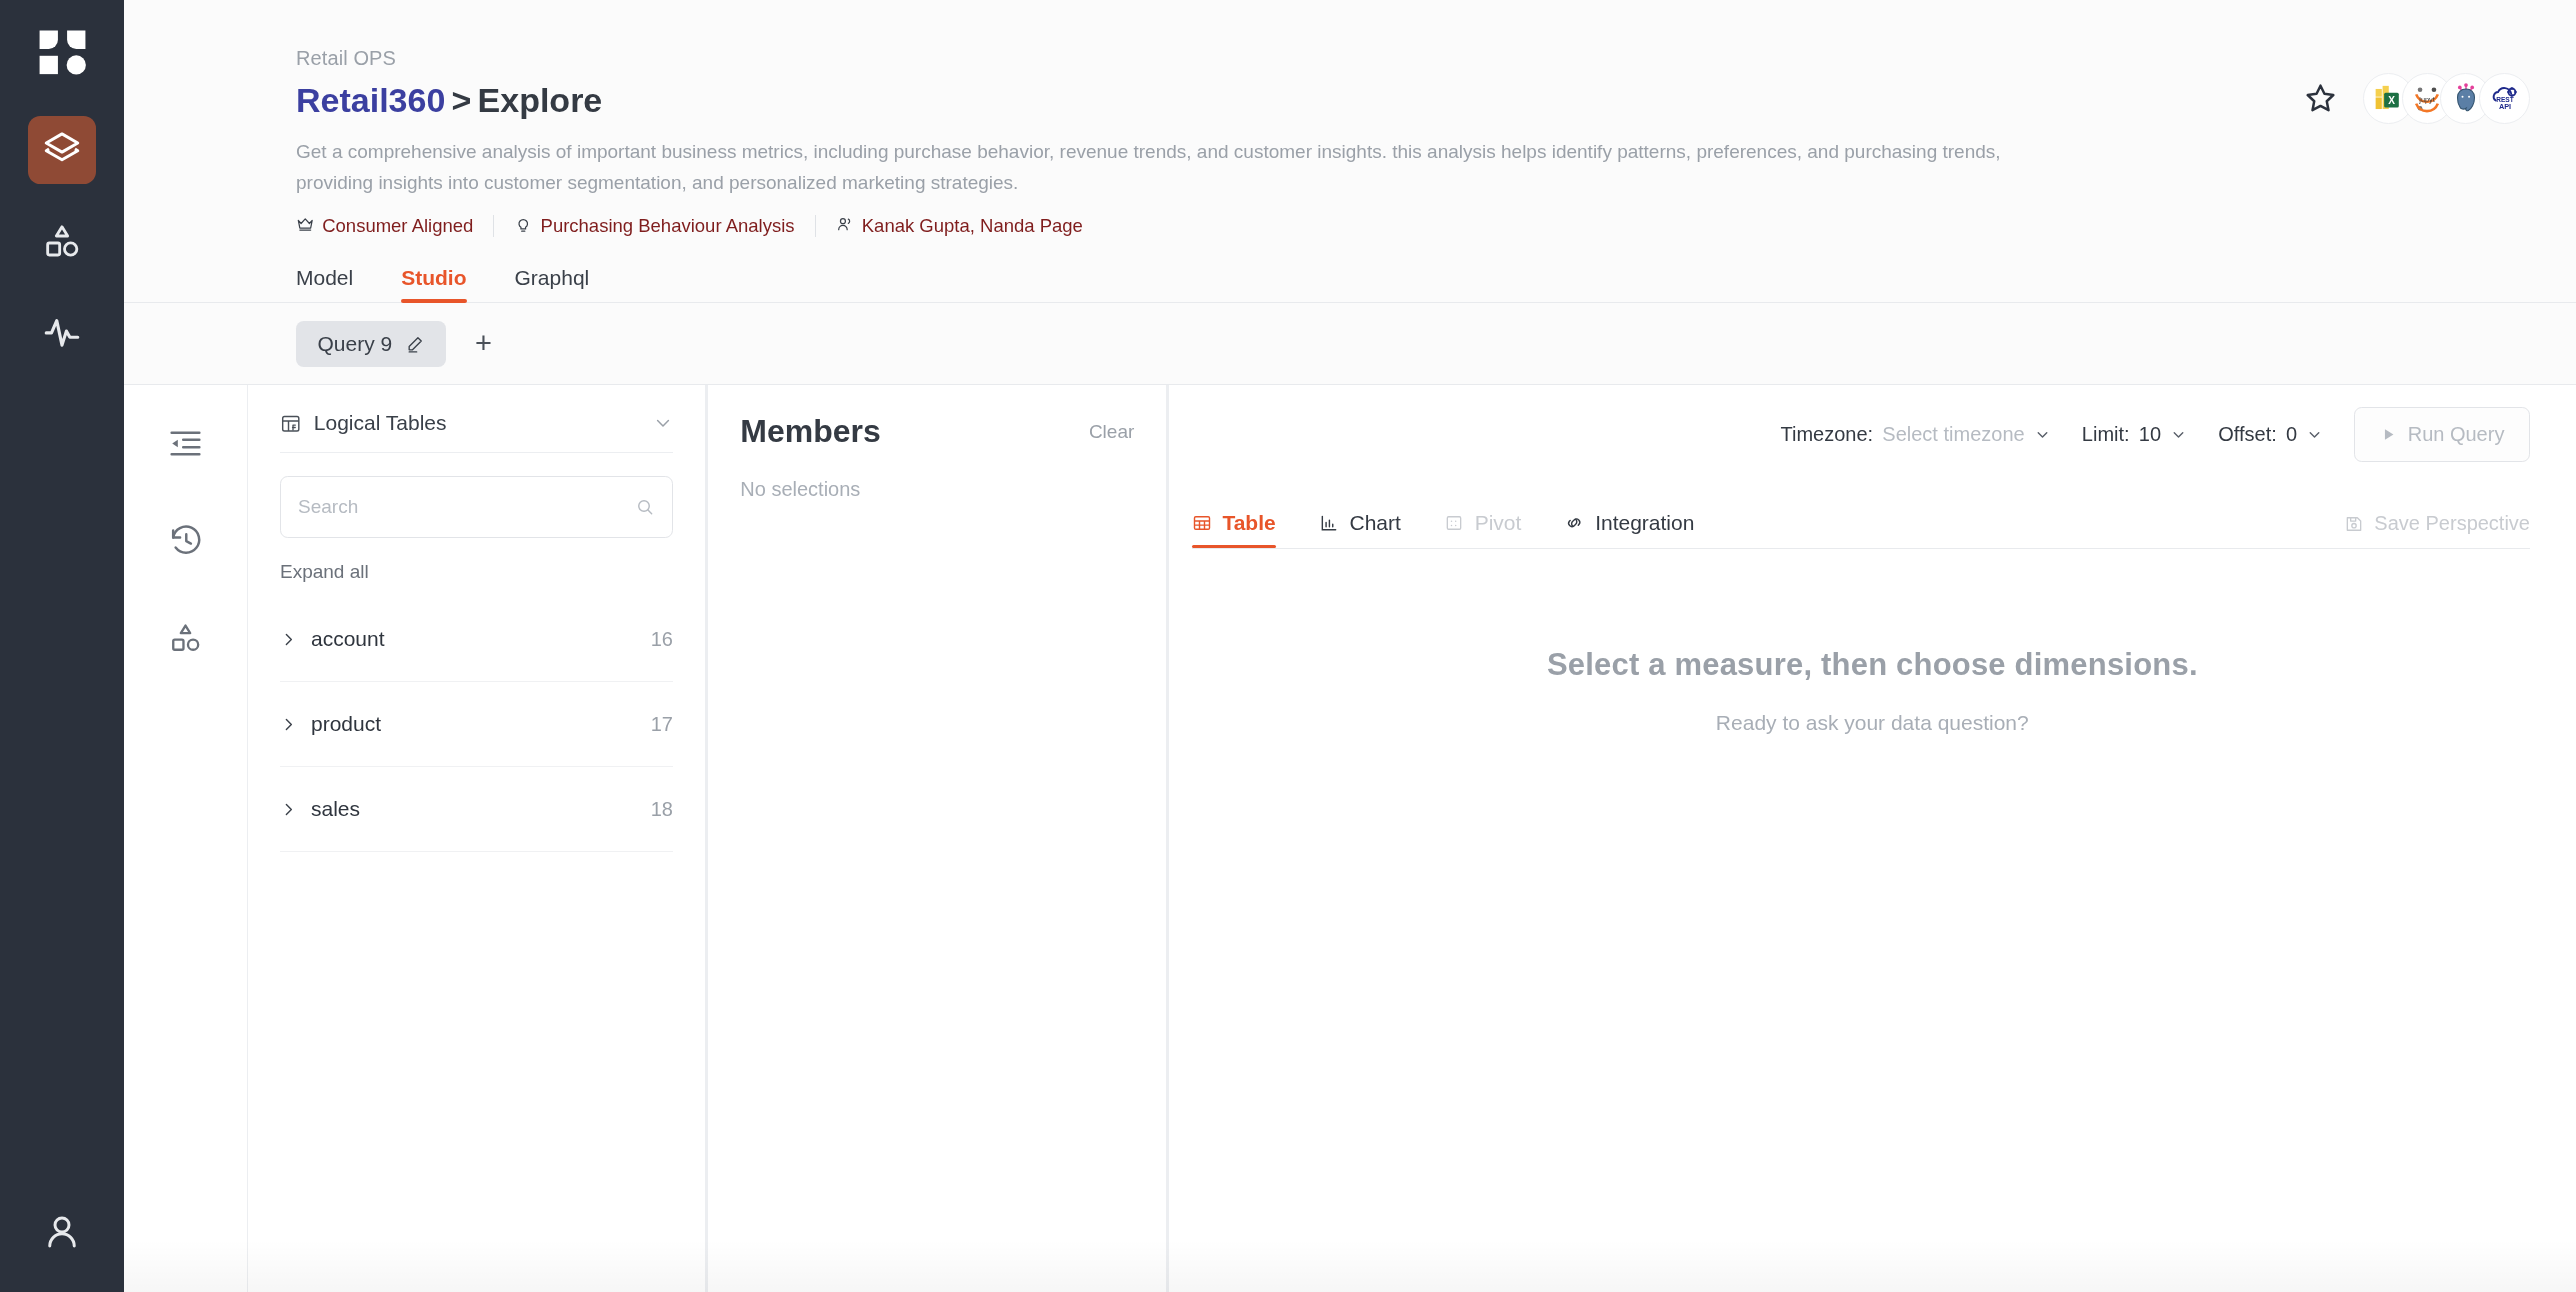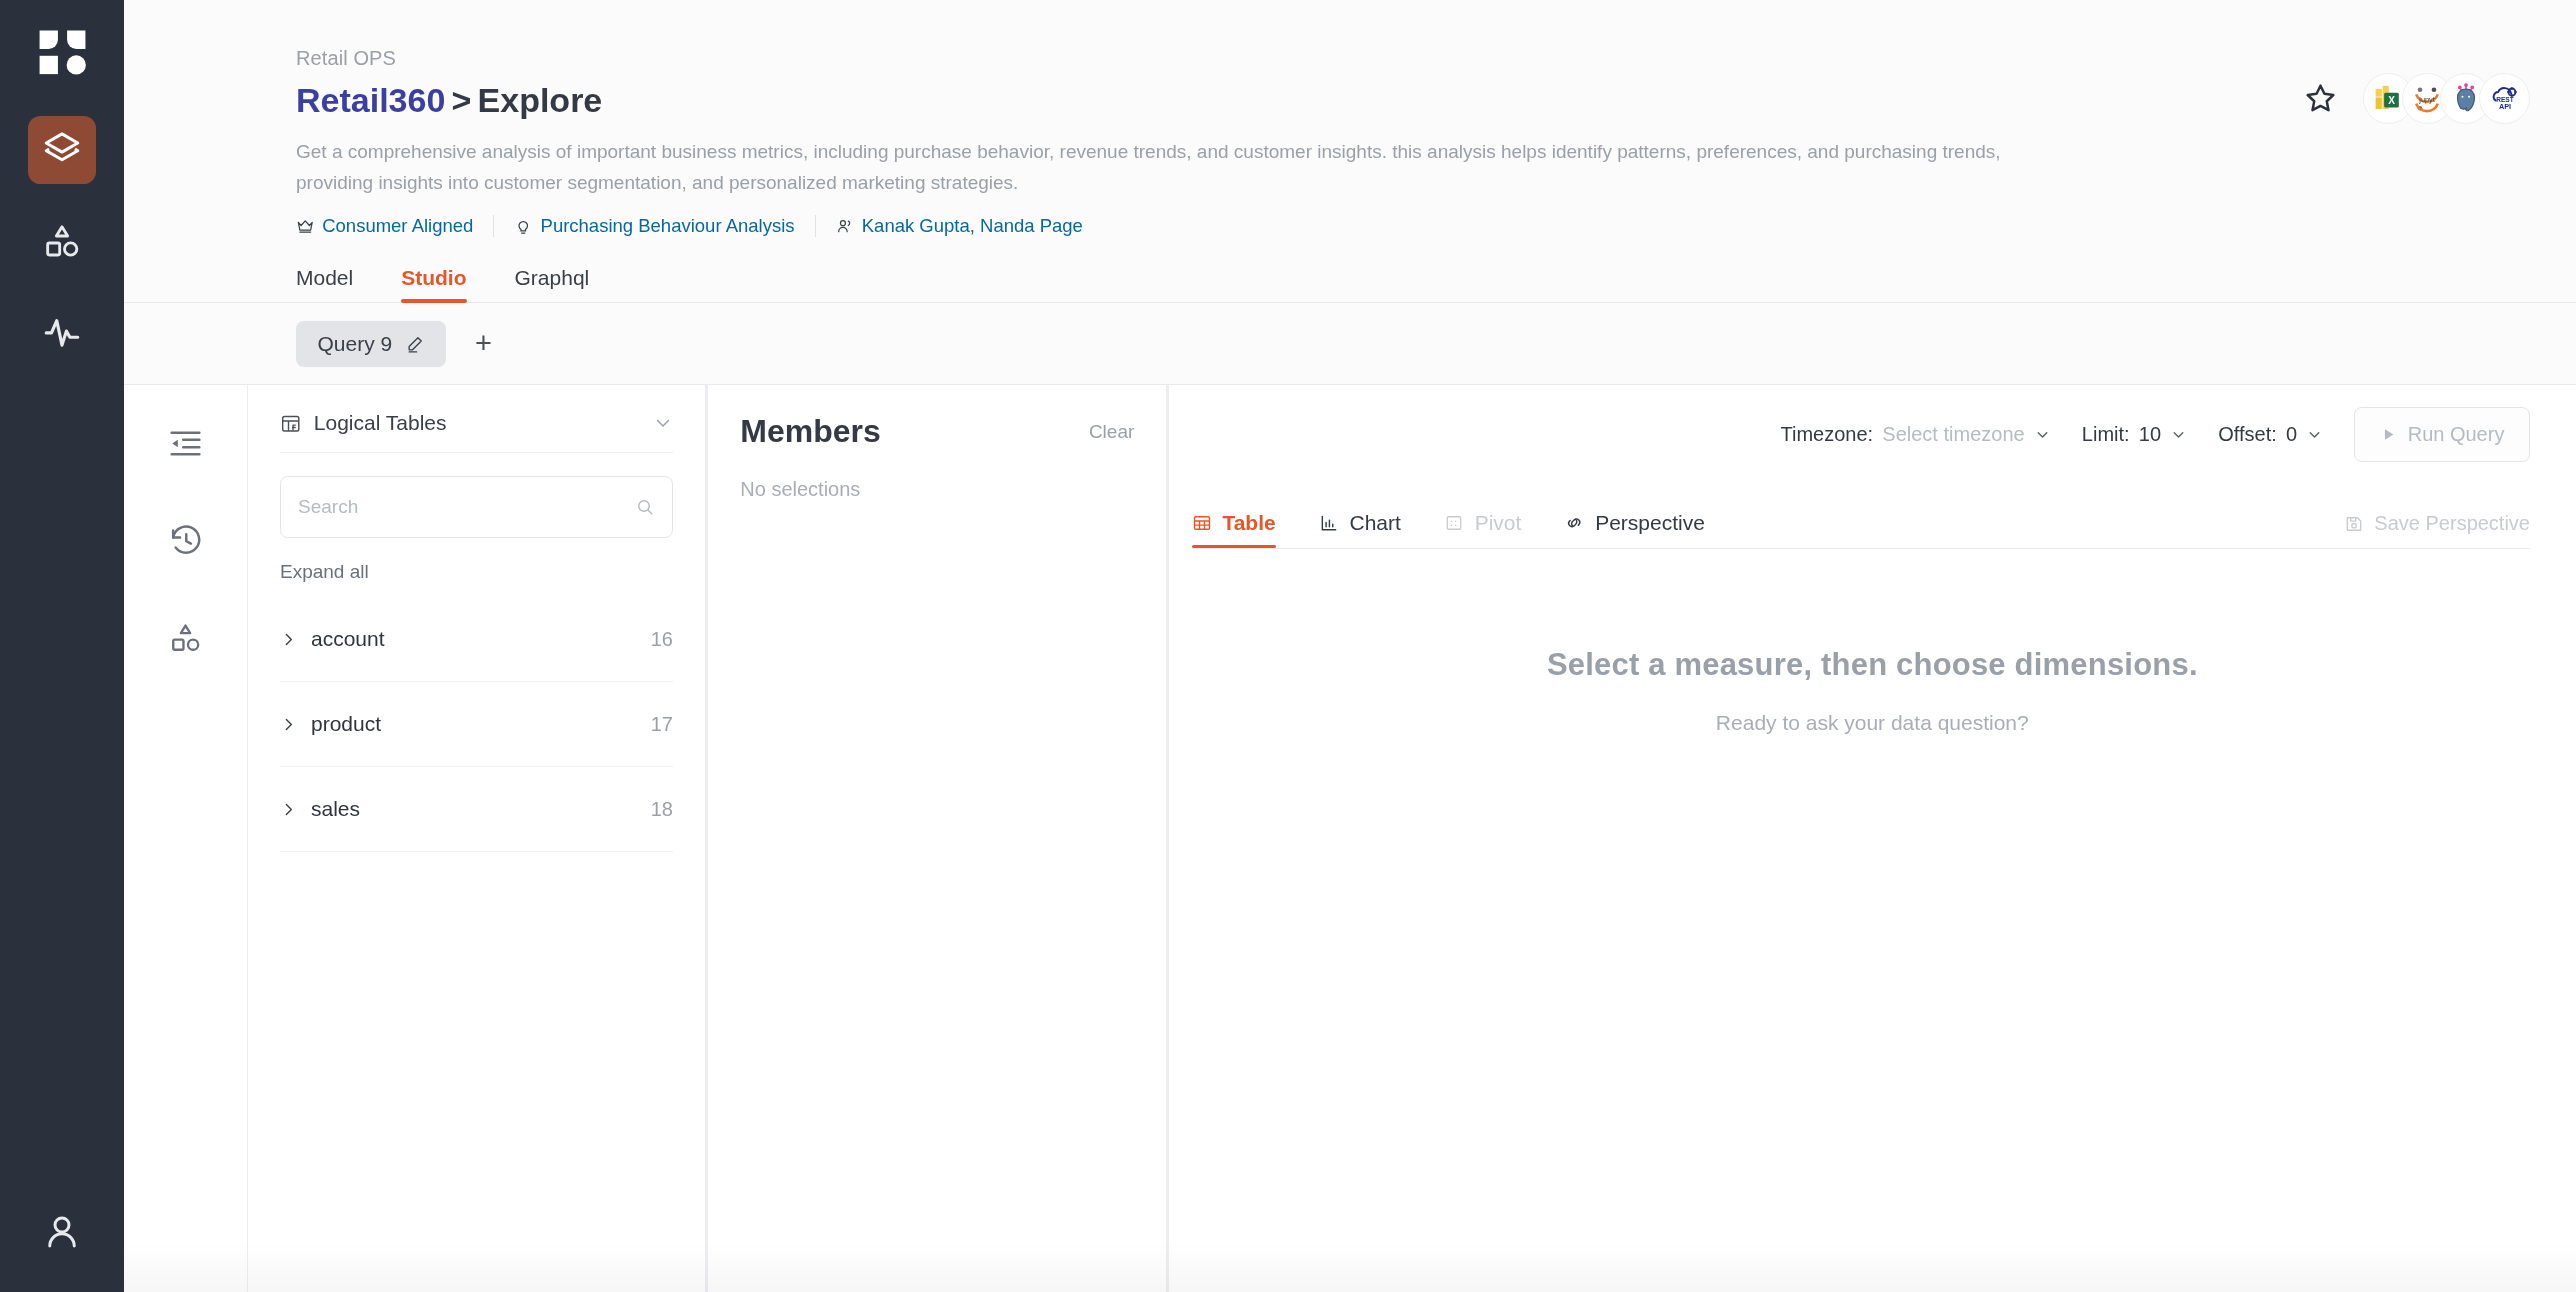--- a/index.html
+++ b/index.html
@@ -37,21 +37,21 @@
     padding: 46px 0 0 172px;
     position: relative;
   }
   .breadcrumb-small { font-size: 20px; color: #9aa0a8; line-height: 1.2; margin-bottom: 10.8px; letter-spacing: 0.1px;}
   .title-row { font-size: 34px; font-weight: 700; line-height: 1.15; margin-bottom: 17px; }
   .title-primary { color: #3b3fa0; }
   .title-sep { color: #343a43; margin: 0 6.2px; }
   .title-secondary { color: #343a43; }
   .desc { font-size: 19px; color: #9aa0a8; line-height: 1.62; max-width: 1716px; }
   .meta-row { display: flex; align-items: center; margin-top: 17px; }
-  .meta-item { display: flex; align-items: center; gap: 7.7px; font-size: 18.5px; color: #0369a1; padding-right: 20px; }
+  .meta-item { display: flex; gap: 7.7px; font-size: 18.5px; color: #7f1d1d; padding-right: 20px; }
   .meta-item + .meta-item { border-left: 0.8px solid #dfe2e6; padding-left: 20px; }
 
   .header-actions { position: absolute; top: 73px; right: 46px; display: flex; align-items: center; gap: 24.6px; }
   .avatars { display: flex; align-items: center; }
   .avatar {
     width: 51px; height: 51px; border-radius: 50%; background: #ffffff;
     border: 1.5px solid #eceef1; margin-left: -12.3px;
     display: flex; align-items: center; justify-content: center;
     overflow: hidden; position: relative;
   }
@@ -486,21 +486,21 @@
               </span>
               <span>Pivot</span>
             </div>
             <div class="rtab">
               <span>
                 <svg width="20" height="20" viewBox="0 0 24 24" fill="none" stroke="#343a43" stroke-width="1.7" stroke-linecap="round">
                   <path d="M14 7.5a4 4 0 0 1 0 6l-2 2a4 4 0 0 1-5.6-5.6l1-1"></path>
                   <path d="M10.5 16a4 4 0 0 1 0-6l2-2a4 4 0 0 1 5.6 5.6l-1 1"></path>
                 </svg>
               </span>
-              <span>Perspective</span>
+              <span>Integration</span>
             </div>
           </div>
           <div class="save-persp">
             <span>
               <svg width="20" height="20" viewBox="0 0 24 24" fill="none" stroke="#c8cbd0" stroke-width="1.6" stroke-linejoin="round">
                 <path d="M4 4.5h12l4 4v11H4z"></path>
                 <circle cx="12" cy="14" r="2.6"></circle>
                 <path d="M8 4.5v4h6v-4"></path>
               </svg>
             </span>

